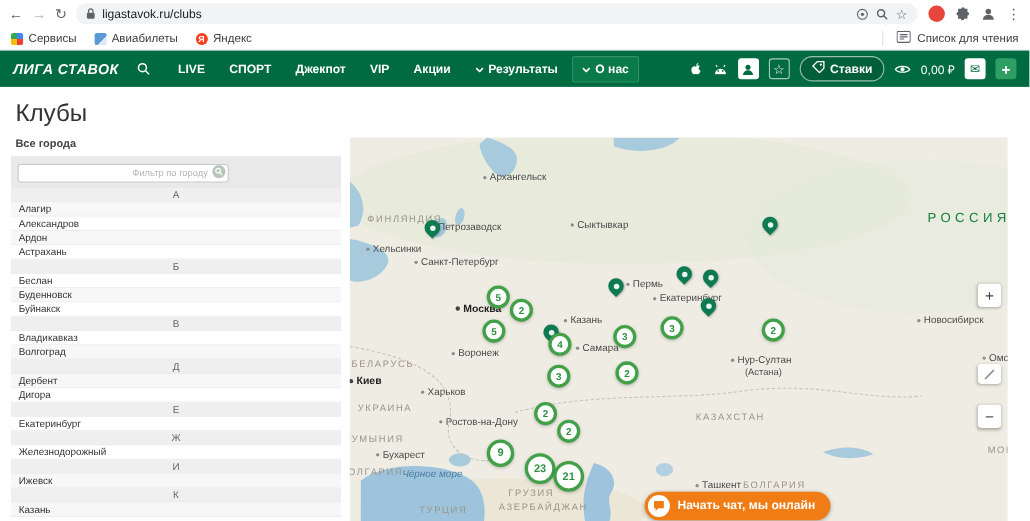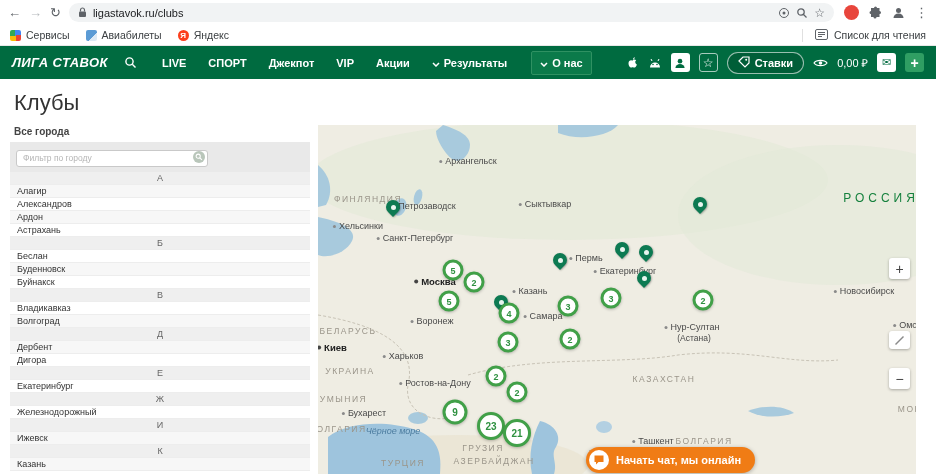--- a/index.html
+++ b/index.html
@@ -29,39 +29,39 @@
   .flag-icon { background:linear-gradient(135deg,#5b9bd5 60%, #dce9f5 60%); border-radius:2px; }
   .yandex-icon { background:#fc3f1d; border-radius:50%; color:#fff; font-size:8px; font-weight:bold; }
   .bm-right { display:flex; align-items:center; gap:6px; border-left:1px solid #e0e0e0; padding-left:12px; cursor:pointer; }
 
   
   .gnav { height:33px; background:#006b40; display:flex; align-items:center; padding:0 12px; gap:16px; color:#fff; }
   .logo { font-weight:bold; font-style:italic; font-size:13px; letter-spacing:.4px; white-space:nowrap; cursor:pointer; }
   .s-icon { display:flex; align-items:center; cursor:pointer; }
   .nav-menu { display:flex; align-items:center; gap:4px; }
   .nav-item { display:flex; align-items:center; gap:4px; font-size:11px; font-weight:bold; padding:5px 8px; cursor:pointer; white-space:nowrap; border-radius:2px; border:1px solid transparent; }
-  .nav-item.active { background:#0b7a4a; border-color:#2f9162;margin-left:11px; }
+  .nav-item.active { background:#0b7a4a; border-color:#2f9162; }
   .nav-right { margin-left:auto; display:flex; align-items:center; gap:9px; }
   .badge { width:19px; height:19px; border-radius:3px; display:flex; align-items:center; justify-content:center; cursor:pointer; font-size:11px; }
   .badge.white { background:#fff; color:#006b40; }
   .badge.outline { border:1px solid rgba(255,255,255,.65); color:#fff; font-size:12px; }
   .badge.plus { background:#2f9e63; color:#fff; font-size:14px; font-weight:bold; }
   .bets { display:flex; align-items:center; gap:5px; border:1px solid rgba(255,255,255,.6); background:rgba(0,0,0,.12); border-radius:12px; padding:3px 10px; font-size:11px; font-weight:bold; cursor:pointer; }
   .balance { font-size:11px; white-space:nowrap; }
   .plain-ic { display:flex; align-items:center; cursor:pointer; }
 
   
   .page-title { position:absolute; left:14px; top:90px; font-size:22px; color:#333; font-weight:400; }
 
   .sidebar { position:absolute; left:10px; top:126px; width:300px; }
   .sb-header { font-size:10px; font-weight:bold; color:#444; margin:0 0 5px 4px; }
   .filter-wrap { background:#e9e9e9; padding:5px 6px; }
   .filter-box { position:relative; width:192px; }
   .filter-box input { width:100%; height:17px; border:1px solid #c9c9c9; border-radius:3px; background:#fff;
-    font-size:8.5px; color:#555; padding:0 18px 0 6px; font-family:"Liberation Sans",sans-serif; }
+    font-size:8.5px; color:#555; padding:0 18px 0 24px; font-family:"Liberation Sans",sans-serif;text-align:right; }
   .filter-box input::placeholder { color:#b5b5b5; }
   .filter-ic { position:absolute; right:3px; top:50%; transform:translateY(-50%); width:12px; height:12px; border-radius:50%;
     background:#b9c6ba; display:flex; align-items:center; justify-content:center; }
   .city-list { font-size:9px; color:#333; }
   .row { height:13px; line-height:13px; padding:0 7px; border-bottom:1px solid #ededed; background:#fff; }
   .row.alt { background:#f7f7f7; }
   .row.city { cursor:pointer; }
   .row.letter { text-align:center; background:#efefef; color:#666; }
 
   

